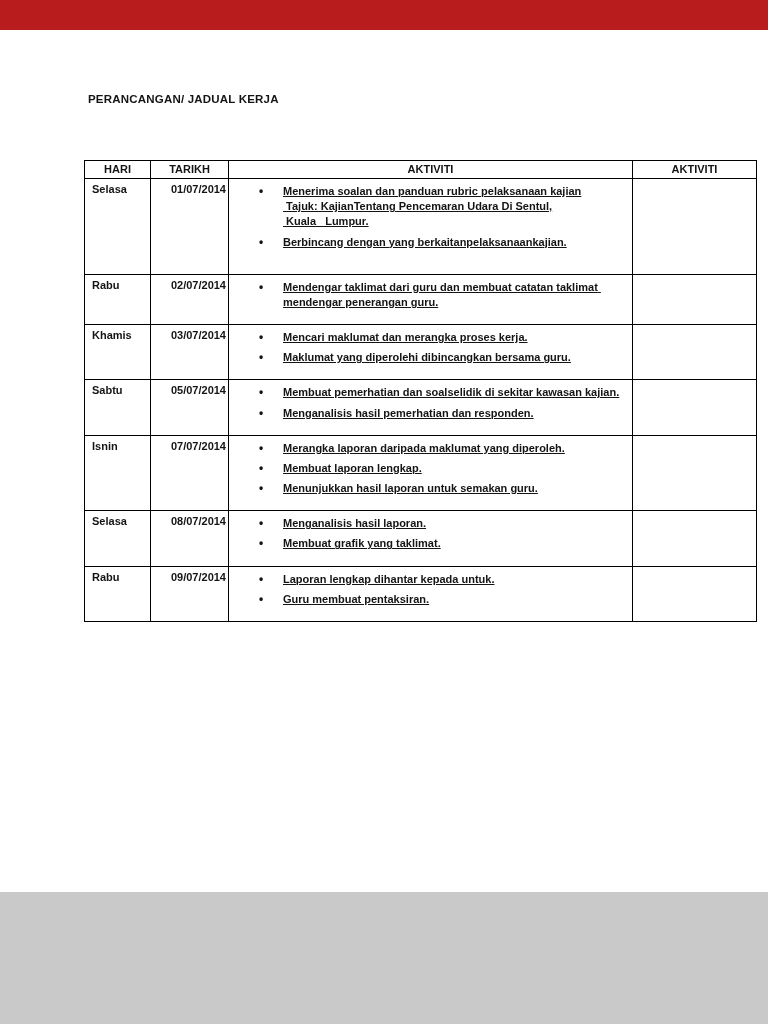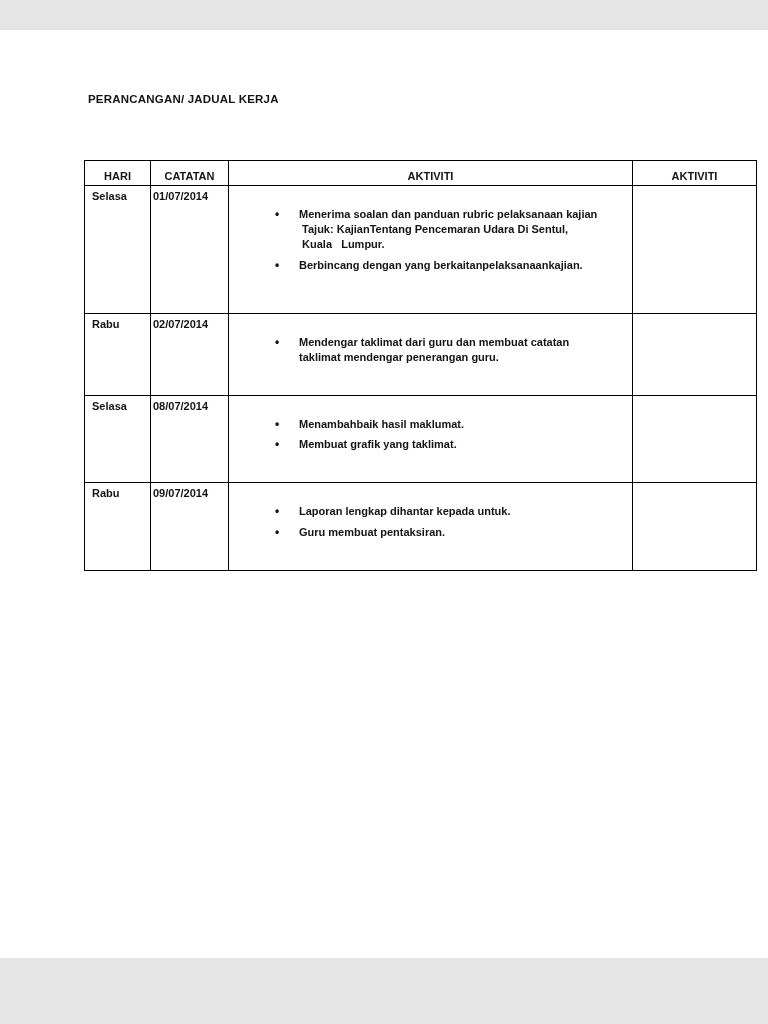--- a/index.html
+++ b/index.html
@@ -3,23 +3,23 @@
 <meta charset="utf-8">
 <style>
   html, body { margin:0; padding:0; }
   body {
     background:#c9c9c9;
     font-family:"Liberation Sans", sans-serif;
   }
   .canvas {
     position:relative;
     width:768px;
-    height:1024px;
+    height:892px;
     margin:0 auto;
-    background:#e5e5e5;
+    background:#b91c1c;
     overflow:hidden;
   }
   .page {
     position:absolute;
     top:30px; left:0;
     width:768px; height:928px;
     background:#ffffff;
   }
   .doc-title {
     position:absolute;
@@ -37,26 +37,26 @@
     table-layout:fixed;
   }
   .schedule th, .schedule td {
     border:1px solid #000;
     font-size:11px;
     font-weight:bold;
     color:#141414;
   }
   .schedule th {
     text-align:center;
-    padding:9px 0 3px 0;
+    padding:2px 0 3px 0;
   }
   .schedule td { vertical-align:top; }
   td.cell-hari  { padding:4px 2px 4px 7px; }
-  td.cell-tarikh{ padding:4px 2px; text-align:left; }
-  td.cell-aktiviti { padding:16px; }
+  td.cell-tarikh{ padding:4px 2px; text-align:right; }
+  td.cell-aktiviti { padding:0;text-decoration:underline; }
   td.cell-catatan  { padding:0; }
   .aktiviti-list {
     list-style:none;
     margin:5px 0 14px 0;
     padding:0 10px 0 28px;
   }
   .aktiviti-list li {
     position:relative;
     padding-left:26px;
     margin:0 0 5px 0;
@@ -83,21 +83,21 @@
     <table class="schedule">
       <colgroup>
         <col style="width:66px">
         <col style="width:78px">
         <col style="width:404px">
         <col style="width:124px">
       </colgroup>
       <thead>
         <tr>
           <th>HARI</th>
-          <th>CATATAN</th>
+          <th>TARIKH</th>
           <th>AKTIVITI</th>
           <th>AKTIVITI</th>
         </tr>
       </thead>
       <tbody>
         <tr class="row-tall">
           <td class="cell-hari">Selasa</td>
           <td class="cell-tarikh">01/07/2014</td>
           <td class="cell-aktiviti">
             <ul class="aktiviti-list">
@@ -114,30 +114,64 @@
           <td class="cell-hari">Rabu</td>
           <td class="cell-tarikh">02/07/2014</td>
           <td class="cell-aktiviti">
             <ul class="aktiviti-list">
               <li>Mendengar taklimat dari guru dan membuat catatan taklimat mendengar penerangan guru.</li>
             </ul>
           </td>
           <td class="cell-catatan"></td>
         </tr>
 
+        <tr>
+          <td class="cell-hari">Khamis</td>
+          <td class="cell-tarikh">03/07/2014</td>
+          <td class="cell-aktiviti">
+            <ul class="aktiviti-list">
+              <li>Mencari maklumat dan merangka proses kerja.</li>
+              <li>Maklumat yang diperolehi dibincangkan bersama guru.</li>
+            </ul>
+          </td>
+          <td class="cell-catatan"></td>
+        </tr>
 
 
+        <tr>
+          <td class="cell-hari">Sabtu</td>
+          <td class="cell-tarikh">05/07/2014</td>
+          <td class="cell-aktiviti">
+            <ul class="aktiviti-list">
+              <li>Membuat pemerhatian dan soalselidik di sekitar kawasan kajian.</li>
+              <li>Menganalisis hasil pemerhatian dan responden.</li>
+            </ul>
+          </td>
+          <td class="cell-catatan"></td>
+        </tr>
 
+        <tr>
+          <td class="cell-hari">Isnin</td>
+          <td class="cell-tarikh">07/07/2014</td>
+          <td class="cell-aktiviti">
+            <ul class="aktiviti-list">
+              <li>Merangka laporan daripada maklumat yang diperoleh.</li>
+              <li>Membuat laporan lengkap.</li>
+              <li>Menunjukkan hasil laporan untuk semakan guru.</li>
+            </ul>
+          </td>
+          <td class="cell-catatan"></td>
+        </tr>
 
         <tr>
           <td class="cell-hari">Selasa</td>
           <td class="cell-tarikh">08/07/2014</td>
           <td class="cell-aktiviti">
             <ul class="aktiviti-list">
-              <li>Menambahbaik hasil maklumat.</li>
+              <li>Menganalisis hasil laporan.</li>
               <li>Membuat grafik yang taklimat.</li>
             </ul>
           </td>
           <td class="cell-catatan"></td>
         </tr>
 
         <tr>
           <td class="cell-hari">Rabu</td>
           <td class="cell-tarikh">09/07/2014</td>
           <td class="cell-aktiviti">

